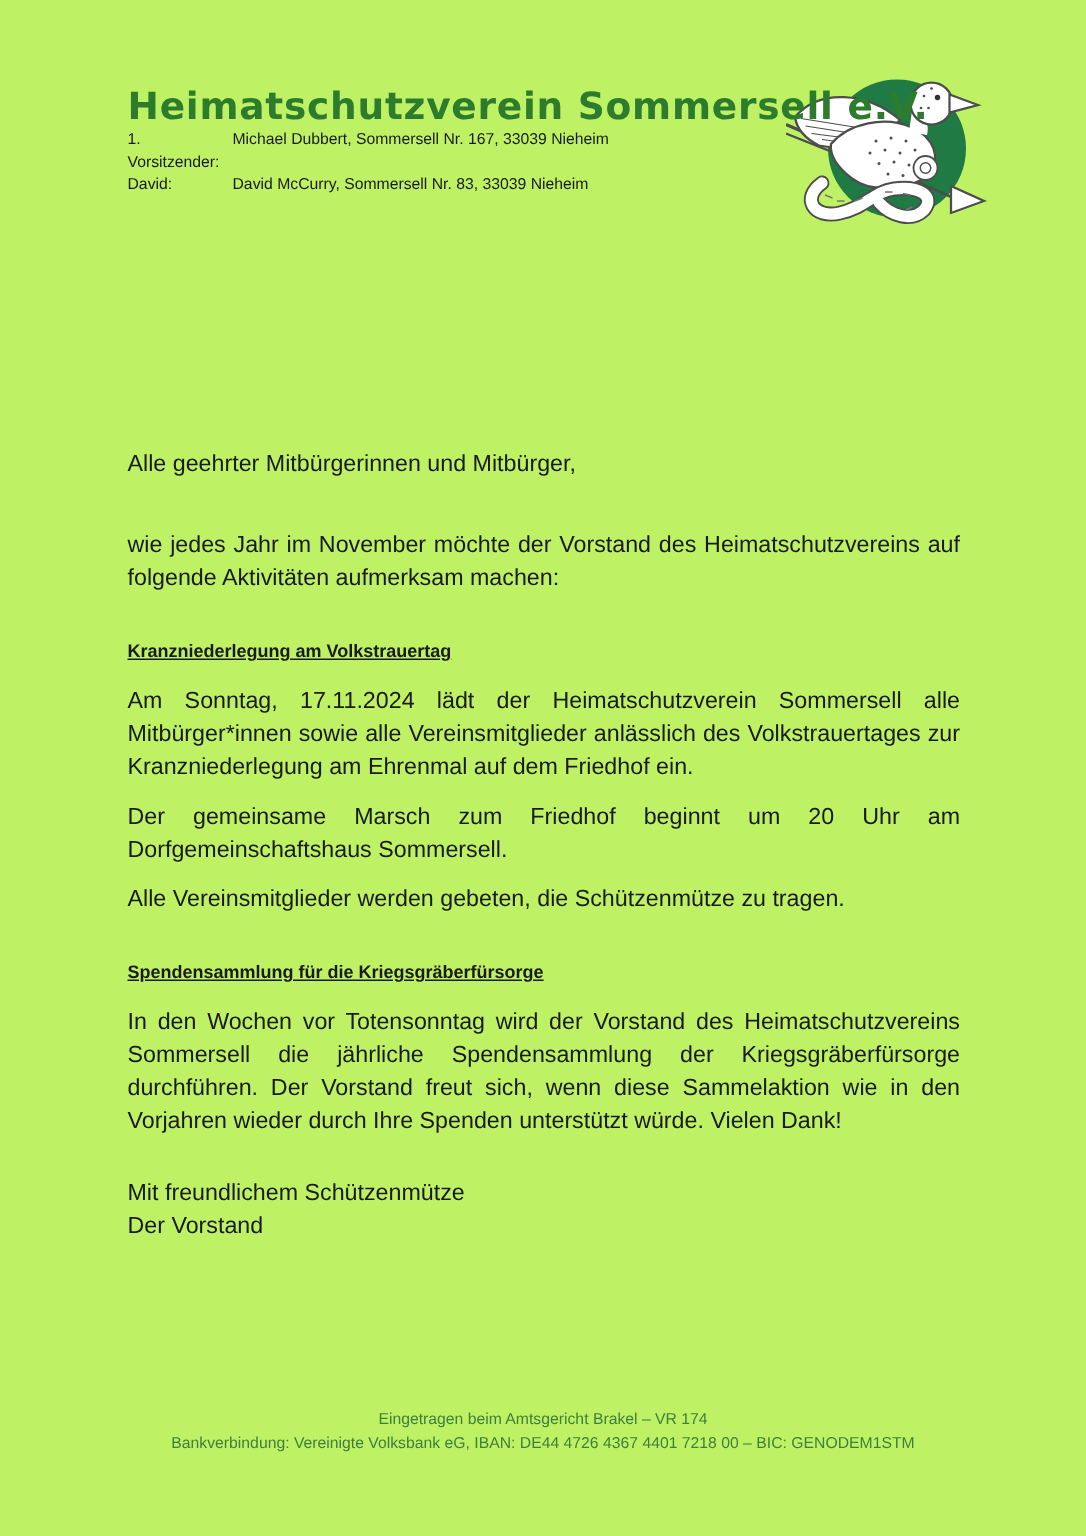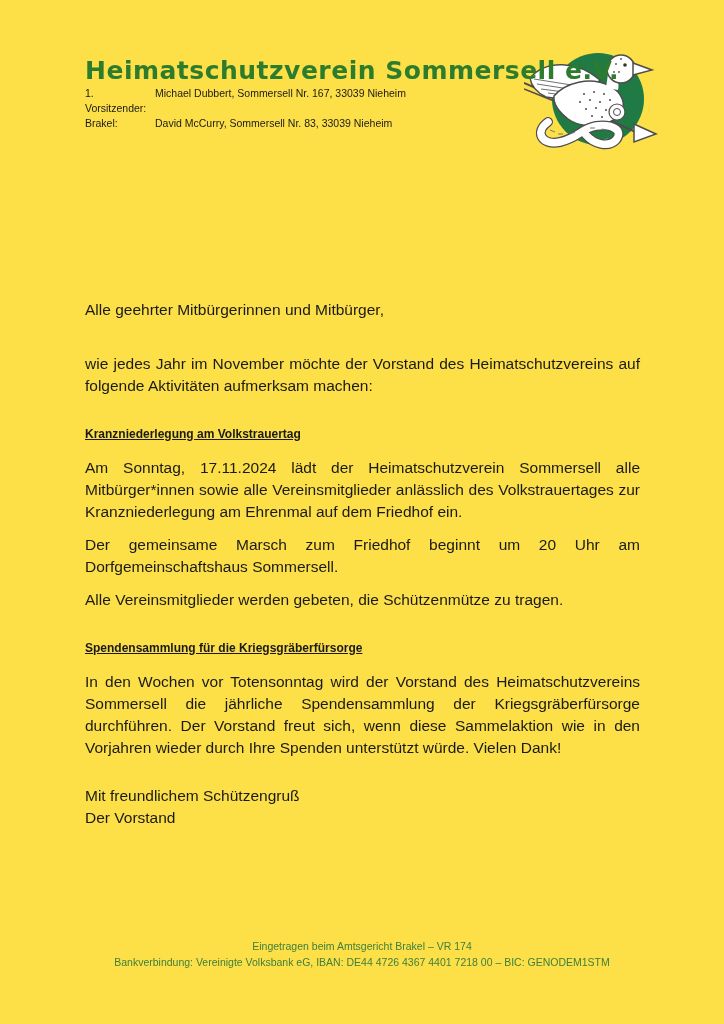--- a/index.html
+++ b/index.html
@@ -1,21 +1,21 @@
 <!DOCTYPE html>
 <html><head>
 <meta charset="utf-8">
 <style>
   html, body { margin: 0; padding: 0; background: #e9e9e9; }
   .page {
     position: relative;
     width: 724px;
     height: 1024px;
     margin: 0 auto;
-    background: #fde047;
+    background: #bef264;
     font-family: "Liberation Sans", sans-serif;
     color: #1a1a1a;
     overflow: hidden;
   }
   .content {
     position: absolute;
     top: 56px;
     left: 85px;
     right: 84px;
   }
@@ -138,21 +138,21 @@
   <div class="content">
 
     <h1 class="org-title">Heimatschutzverein Sommersell e.V.</h1>
 
     <div class="contacts">
       <div class="contact-row">
         <span class="contact-label">1. Vorsitzender:</span>
         <span class="contact-value">Michael Dubbert, Sommersell Nr. 167, 33039 Nieheim</span>
       </div>
       <div class="contact-row">
-        <span class="contact-label">Brakel:</span>
+        <span class="contact-label">David:</span>
         <span class="contact-value">David McCurry, Sommersell Nr. 83, 33039 Nieheim</span>
       </div>
     </div>
 
     <div class="salutation">
       <div>Alle geehrter Mitbürgerinnen und Mitbürger,</div>
     </div>
 
     <div class="bodytext">
       <p class="para intro">wie jedes Jahr im November möchte der Vorstand des Heimatschutzvereins auf folgende Aktivitäten aufmerksam machen:</p>
@@ -160,21 +160,21 @@
       <h2 class="section-heading">Kranzniederlegung am Volkstrauertag</h2>
       <p class="para">Am Sonntag, 17.11.2024 lädt der Heimatschutzverein Sommersell alle Mitbürger*innen sowie alle Vereinsmitglieder anlässlich des Volkstrauertages zur Kranzniederlegung am Ehrenmal auf dem Friedhof ein.</p>
       <p class="para">Der gemeinsame Marsch zum Friedhof beginnt um 20 Uhr am Dorfgemeinschaftshaus Sommersell.</p>
       <p class="para">Alle Vereinsmitglieder werden gebeten, die Schützenmütze zu tragen.</p>
 
       <h2 class="section-heading">Spendensammlung für die Kriegsgräberfürsorge</h2>
       <p class="para">In den Wochen vor Totensonntag wird der Vorstand des Heimatschutzvereins Sommersell die jährliche Spendensammlung der Kriegsgräberfürsorge durchführen. Der Vorstand freut sich, wenn diese Sammelaktion wie in den Vorjahren wieder durch Ihre Spenden unterstützt würde. Vielen Dank!</p>
     </div>
 
     <div class="closing">
-      <div>Mit freundlichem Schützengruß</div>
+      <div>Mit freundlichem Schützenmütze</div>
       <div>Der Vorstand</div>
     </div>
   </div>
 
   <div class="footer">
     <div>Eingetragen beim Amtsgericht Brakel – VR 174</div>
     <div>Bankverbindung: Vereinigte Volksbank eG, IBAN: DE44 4726 4367 4401 7218 00 – BIC: GENODEM1STM</div>
   </div>
 
 </div>

